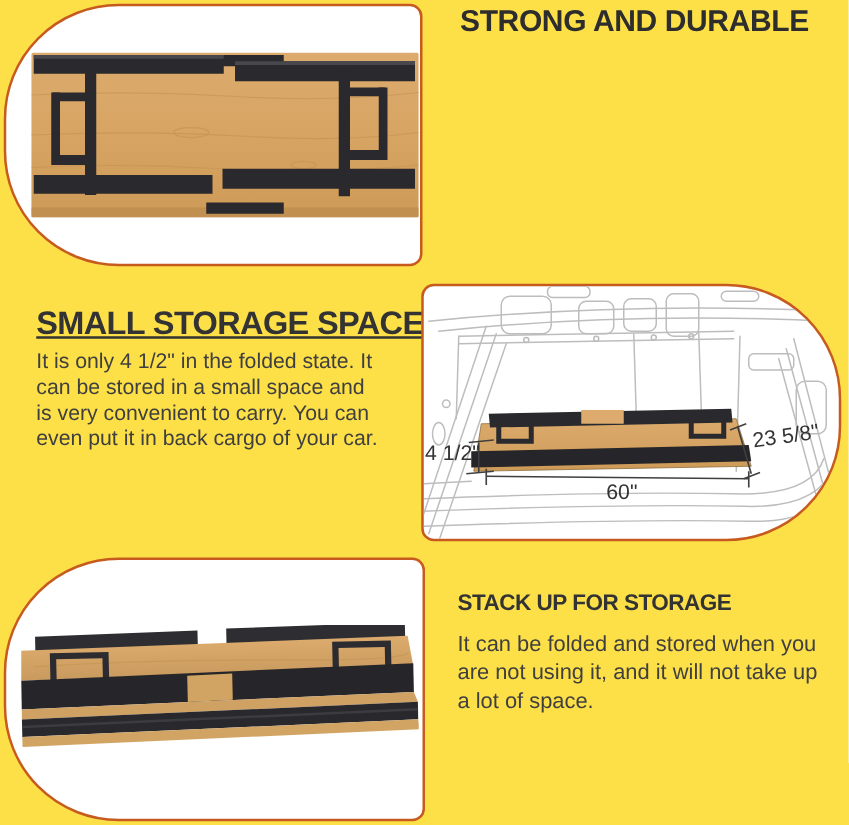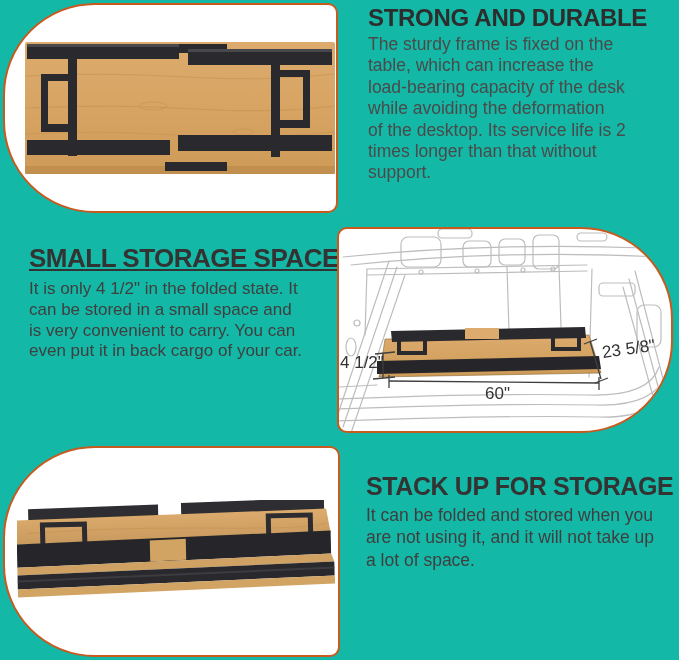--- a/index.html
+++ b/index.html
@@ -1,31 +1,31 @@
 <!DOCTYPE html>
 <html><head>
 <meta charset="utf-8">
 <style>
   html,body{margin:0;padding:0;background:#ffffff;}
-  .canvas{position:relative;width:679px;height:660px;background:#14b8a6;overflow:hidden;
+  .canvas{position:relative;width:679px;height:660px;background:#fde047;overflow:hidden;
           font-family:"Liberation Sans",sans-serif;}
   .panel{position:absolute;border:2px solid #c75a1e;background:#ffffff;overflow:hidden;box-sizing:border-box;}
   .panel-left-round{border-radius:92px 10px 10px 92px;}
   .panel-right-round{border-radius:10px 92px 92px 10px;}
   #panel-top-left{left:3px;top:3px;width:335px;height:210px;}
   #panel-mid-right{left:337px;top:227px;width:336px;height:206px;}
   #panel-bottom-left{left:3px;top:446px;width:337px;height:211px;}
   .photo{position:absolute;display:block;}
   .text-block{position:absolute;}
   .sec-title{font-weight:bold;color:#2d2d2d;white-space:nowrap;}
   #title-strong{left:368px;top:4px;font-size:24px;letter-spacing:-0.3px;}
   #body-strong{left:368px;top:34px;width:290px;font-size:17.5px;line-height:21.4px;color:#4a4a4a;white-space:pre-line;}
   #title-small{left:29px;top:243px;font-size:26px;letter-spacing:-0.5px;color:#333333;text-decoration:underline;}
   #body-small{left:29px;top:279px;width:300px;font-size:17px;line-height:20.8px;color:#3f3f3f;white-space:pre-line;}
-  #title-stack{left:366px;top:472px;font-size:25px;letter-spacing:-0.4px;color:#333333;}
+  #title-stack{left:366px;top:472px;font-size:18px;letter-spacing:-0.4px;color:#333333;}
   #body-stack{left:366px;top:504px;width:315px;font-size:17.5px;line-height:22.3px;color:#3f3f3f;white-space:pre-line;}
   .car-line{stroke:#bdbdbd;fill:none;stroke-width:1.2;stroke-linecap:round;}
   .dim-line{stroke:#3f3f3f;fill:none;stroke-width:1.3;}
   .dim-text{fill:#333333;font-family:"Liberation Sans",sans-serif;font-size:17px;}
 </style>
 </head>
 <body>
 
 <div class="canvas">
 
@@ -62,27 +62,20 @@
         <rect x="255" y="28" width="28" height="7"></rect>
         <rect x="255" y="78" width="28" height="8"></rect>
         <rect x="278" y="28" width="7" height="58"></rect>
         <rect x="2" y="2" width="152" height="3" fill="#47474c"></rect>
         <rect x="163" y="7" width="144" height="3" fill="#47474c"></rect>
       </g>
     </svg>
   </div>
 
   <div class="text-block sec-title" id="title-strong">STRONG AND DURABLE</div>
-  <div class="text-block" id="body-strong">The sturdy frame is fixed on the
-table, which can increase the
-load-bearing capacity of the desk
-while avoiding the deformation
-of the desktop. Its service life is 2
-times longer than that without
-support.</div>
 
   <div class="text-block sec-title" id="title-small">SMALL STORAGE SPACE</div>
   <div class="text-block" id="body-small">It is only 4 1/2" in the folded state. It
 can be stored in a small space and
 is very convenient to carry. You can
 even put it in back cargo of your car.</div>
 
   <div class="panel panel-right-round" id="panel-mid-right">
     <svg class="photo" style="left:-2px;top:-2px;" width="336" height="206" viewBox="0 0 336 206">
       <defs>

